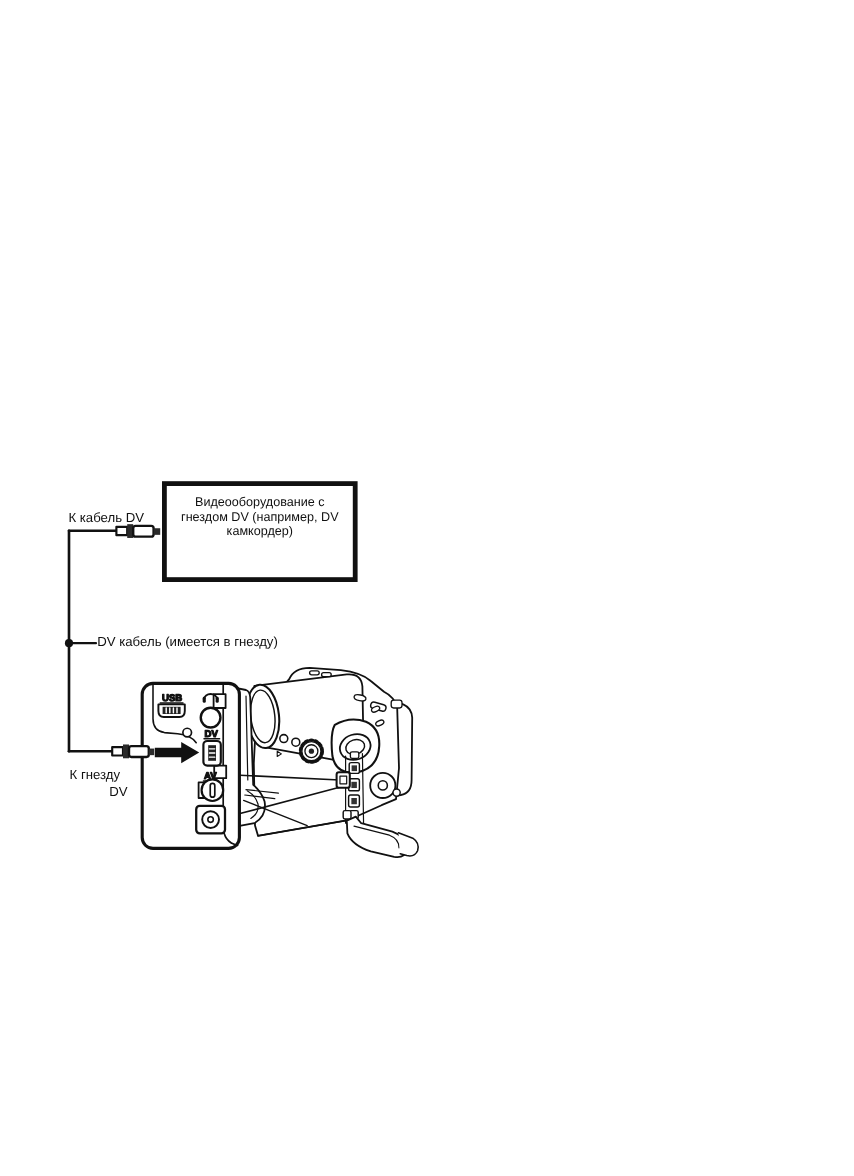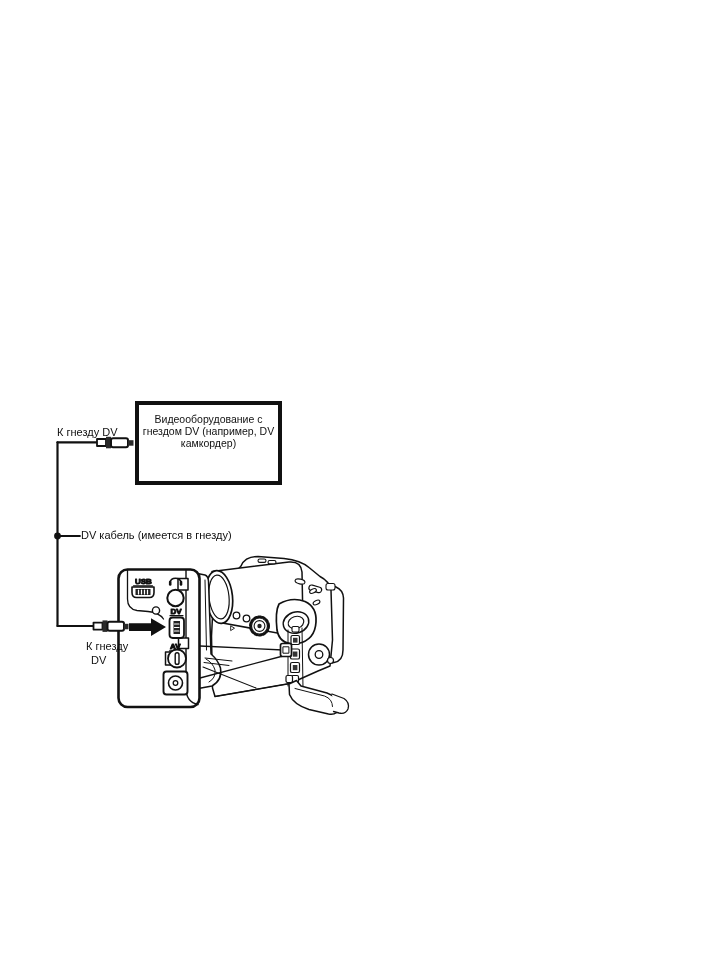--- a/index.html
+++ b/index.html
@@ -2,21 +2,21 @@
 <html><head>
 <meta charset="utf-8">
 <style>
   html,body{margin:0;padding:0;background:#fff;}
   #canvas{
     position:relative;width:712px;height:980px;background:#ffffff;overflow:hidden;
     font-family:"Liberation Sans","DejaVu Sans",sans-serif;color:#111;
   }
   .lbl{position:absolute;font-size:11px;line-height:12px;color:#111;white-space:nowrap;}
   #equipment-box{
-    position:absolute;left:135px;top:401px;width:147px;height:84px;
+    position:absolute;left:135px;top:401px;width:163px;height:84px;
     border:4px solid #111;box-sizing:border-box;background:#fff;
     display:flex;flex-direction:column;align-items:center;padding-top:9px;
     text-align:center;font-size:10.5px;line-height:11.8px;color:#111;
   }
   svg{position:absolute;left:0;top:0;}
   svg text{font-family:"Liberation Sans","DejaVu Sans",sans-serif;font-weight:bold;fill:#111;}
 </style>
 </head>
 <body>
 
@@ -161,26 +161,26 @@
         <rect x="93.5" y="622.6" width="9" height="7" fill="#fff"></rect>
         <rect x="102.5" y="620.4" width="5" height="11.5" fill="#2a2a2a" stroke="none"></rect>
         <rect x="107.5" y="621.8" width="16.5" height="9" rx="2" fill="#fff" stroke-width="2"></rect>
         <rect x="124" y="623.8" width="4.5" height="5.5" fill="#2a2a2a" stroke="none"></rect>
       </g>
 
       <path d="M129,623.2 L151,623.2 L151,618.3 L166,627.1 L151,636 L151,631 L129,631 Z" fill="#111" stroke="none"></path>
     </g>
   </svg>
 
-  <div class="lbl" style="left:57px;top:426px;">К гнезду DV</div>
+  <div class="lbl" style="left:57px;top:426px;">К кабель DV</div>
 
   <div id="equipment-box">
     <div>Видеооборудование с</div>
     <div>гнездом DV (например, DV</div>
     <div>камкордер)</div>
   </div>
 
   <div class="lbl" style="left:81px;top:529px;">DV кабель (имеется в гнезду)</div>
 
-  <div class="lbl" style="left:58px;top:640px;margin-left:28px;">К гнезду</div>
+  <div class="lbl" style="left:58px;top:640px;">К гнезду</div>
   <div class="lbl" style="left:91px;top:653.5px;">DV</div>
 
 </div>
 
 </body></html>

